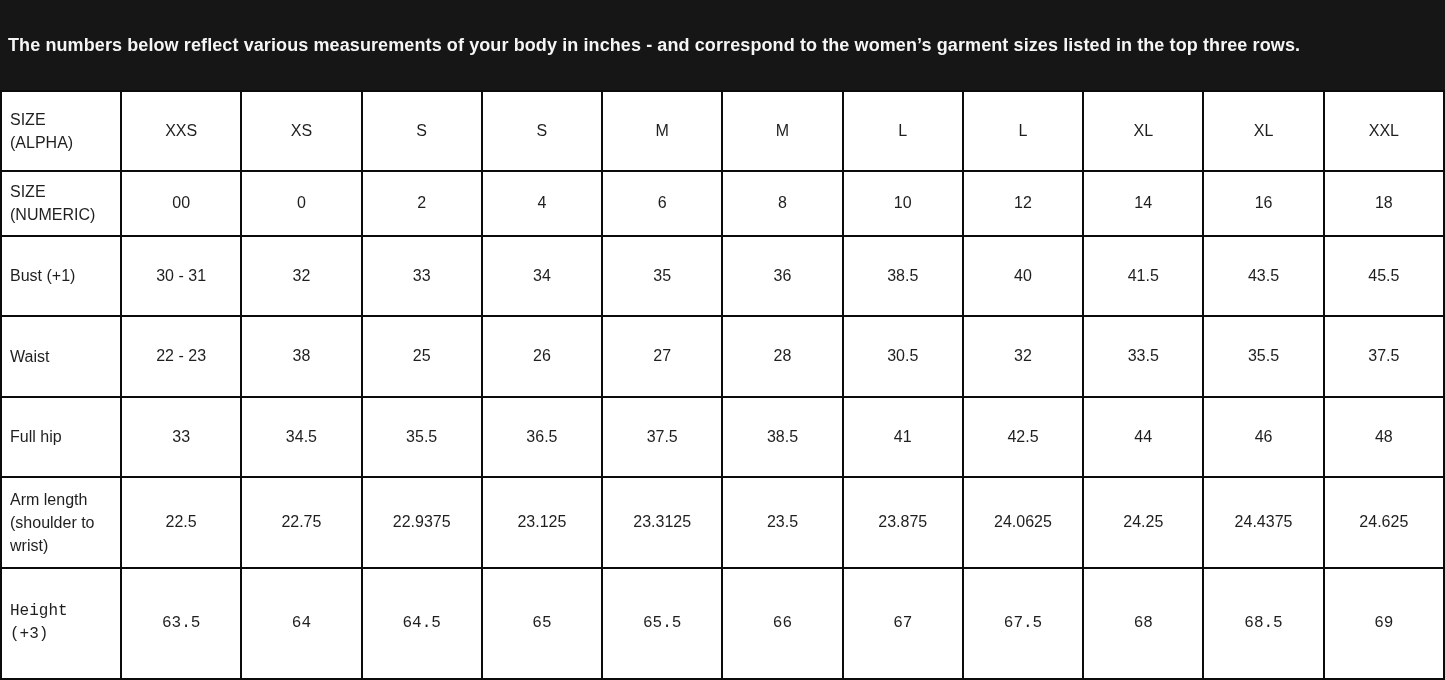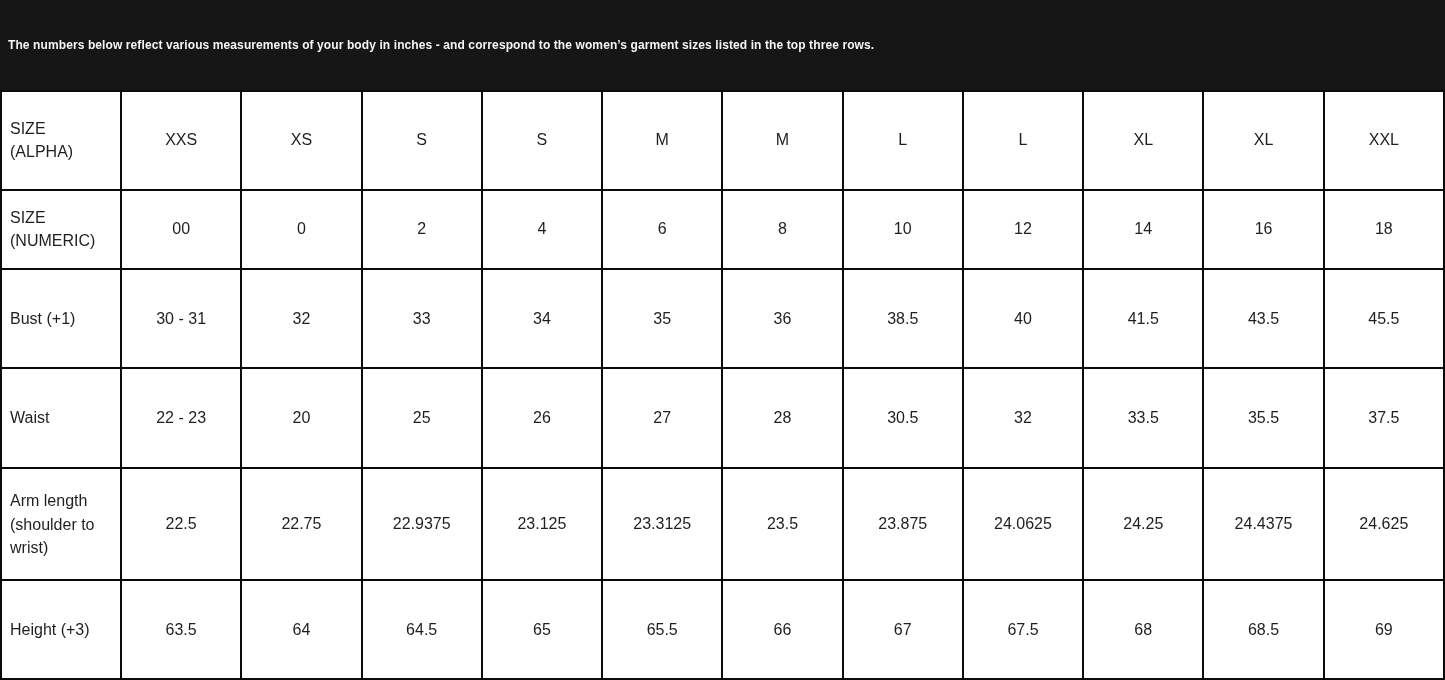--- a/index.html
+++ b/index.html
@@ -19,21 +19,21 @@
     box-sizing: border-box;
     width: 1445px;
     height: 90px;
     background: #161616;
     color: #f5f5f5;
     display: flex;
     align-items: center;
     padding: 0 10px 0 8px;
   }
   .banner .banner-text {
-    font-size: 12px;
+    font-size: 18px;
     font-weight: bold;
     letter-spacing: 0.1px;
     line-height: 1.25;
   }
   table.size-table {
     width: 1445px;
     height: 590px;
     border-collapse: collapse;
     table-layout: fixed;
     background: #ffffff;
@@ -130,30 +130,44 @@
           <td>36</td>
           <td>38.5</td>
           <td>40</td>
           <td>41.5</td>
           <td>43.5</td>
           <td>45.5</td>
         </tr>
         <tr>
           <th><span class="label-text">Waist</span></th>
           <td>22 - 23</td>
-          <td>20</td>
+          <td>38</td>
           <td>25</td>
           <td>26</td>
           <td>27</td>
           <td>28</td>
           <td>30.5</td>
           <td>32</td>
           <td>33.5</td>
           <td>35.5</td>
           <td>37.5</td>
+        </tr>
+        <tr>
+          <th><span class="label-text">Full hip</span></th>
+          <td>33</td>
+          <td>34.5</td>
+          <td>35.5</td>
+          <td>36.5</td>
+          <td>37.5</td>
+          <td>38.5</td>
+          <td>41</td>
+          <td>42.5</td>
+          <td>44</td>
+          <td>46</td>
+          <td>48</td>
         </tr>
         <tr>
           <th><span class="label-text">Arm length (shoulder to wrist)</span></th>
           <td>22.5</td>
           <td>22.75</td>
           <td>22.9375</td>
           <td>23.125</td>
           <td>23.3125</td>
           <td>23.5</td>
           <td>23.875</td>

